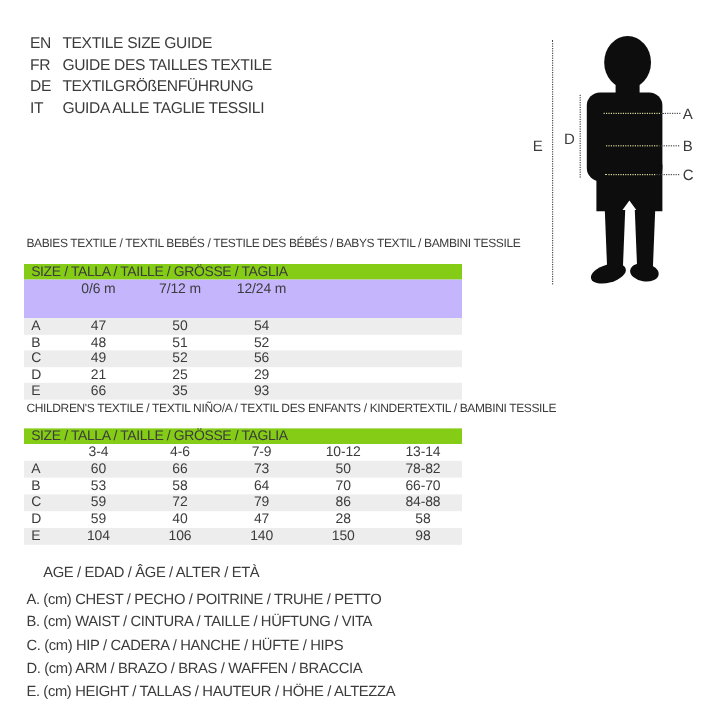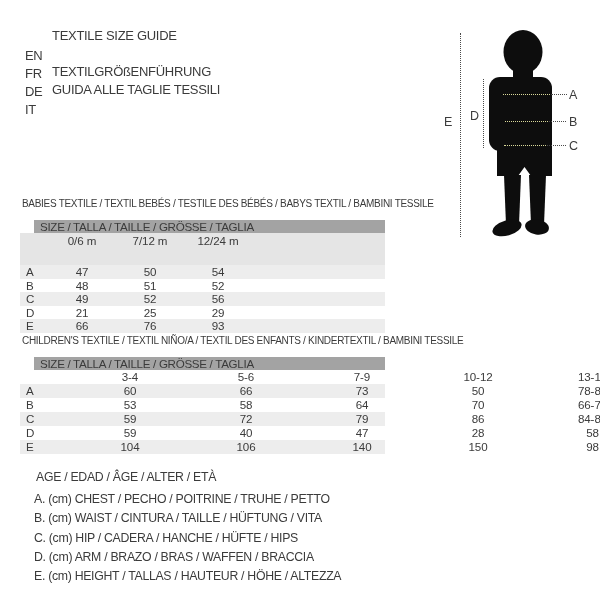--- a/index.html
+++ b/index.html
@@ -3,60 +3,61 @@
 <meta charset="utf-8">
 <style>
   html,body{margin:0;padding:0;background:#fff;}
   .canvas{
     position:relative;width:600px;height:600px;background:#ffffff;overflow:hidden;
     font-family:"Liberation Sans", sans-serif;color:#3b3b3b;
   }
   
   .lang-list{position:absolute;left:25px;top:27px;}
   .lang-row{display:flex;height:18px;line-height:18px;font-size:13px;letter-spacing:-0.3px;}
-  .lang-code{width:27px;flex:0 0 27px;margin-top:20px;}
+  .lang-code{width:27px;flex:0 0 27px;}
   
   .figure{position:absolute;left:440px;top:27px;width:160px;height:215px;}
   .figure svg{position:absolute;left:0;top:0;}
   .mline{position:absolute;height:0;}
   .mline.on-body{border-top:1.6px dotted #d9d99a;}
   .mline.off-body{border-top:1.6px dotted #4a4a4a;}
   .vline{position:absolute;width:0;border-left:1.6px dotted #4a4a4a;}
   .mlabel{position:absolute;font-size:12.5px;line-height:12px;letter-spacing:0;color:#3b3b3b;}
   
   .heading{position:absolute;left:22px;font-size:10px;letter-spacing:-0.3px;white-space:nowrap;}
   
   .table{position:absolute;left:20px;width:365px;font-size:11.6px;letter-spacing:-0.1px;}
-  .size-bar{background:#a3a3a3;height:13px;line-height:13.5px;padding-left:6px;font-size:11.6px;letter-spacing:-0.3px;margin-left:14px;}
+  .size-bar{background:#84cc16;height:13px;line-height:13.5px;padding-left:6px;font-size:11.6px;letter-spacing:-0.3px;}
   .t-row{display:grid;grid-template-columns:28px 68px 68px 68px 68px 65px;}
   .t-row .cell{text-align:center;overflow:hidden;}
   .t-row .cell.label{text-align:left;padding-left:6px;}
   .table > .t-row:nth-child(odd){background:#ededed;}
   .babies-table .t-row{height:13.5px;line-height:13.5px;}
-  .babies-table .t-row.colhead{height:32px;line-height:16px;background:#e5e5e5;}
-  .children-table .t-row{height:14px;line-height:14px;gap:48px;}
+  .babies-table .t-row.colhead{height:32px;line-height:16px;background:#c4b5fd;}
+  .children-table .t-row{height:14px;line-height:14px;}
   .children-table .t-row.colhead{height:13.5px;line-height:13.5px;background:#fff;}
   
   .legend-age{position:absolute;left:36px;top:470px;font-size:12.3px;letter-spacing:-0.3px;}
-  .legend-items{position:absolute;left:34px;top:490px;}
+  .legend-items{position:absolute;left:22px;top:490px;}
   .legend-line{height:19.3px;line-height:19.3px;font-size:12.3px;letter-spacing:-0.3px;white-space:nowrap;}
   .sil{fill:#0d0d0d;}
 </style>
 </head>
 <body>
 
 <div class="canvas">
 
   <div class="lang-list">
     <div class="lang-row">
       <span class="lang-code">EN</span>
       <span>TEXTILE SIZE GUIDE</span>
     </div>
     <div class="lang-row">
       <span class="lang-code">FR</span>
+      <span>GUIDE DES TAILLES TEXTILE</span>
     </div>
     <div class="lang-row">
       <span class="lang-code">DE</span>
       <span>TEXTILGRÖßENFÜHRUNG</span>
     </div>
     <div class="lang-row">
       <span class="lang-code">IT</span>
       <span>GUIDA ALLE TAGLIE TESSILI</span>
     </div>
   </div>
@@ -127,34 +128,34 @@
       <div class="cell label">D</div>
       <div class="cell">21</div>
       <div class="cell">25</div>
       <div class="cell">29</div>
       <div class="cell"></div>
       <div class="cell"></div>
     </div>
     <div class="t-row">
       <div class="cell label">E</div>
       <div class="cell">66</div>
-      <div class="cell">76</div>
+      <div class="cell">35</div>
       <div class="cell">93</div>
       <div class="cell"></div>
       <div class="cell"></div>
     </div>
   </div>
 
   <div class="heading" style="top:335px;">CHILDREN'S TEXTILE / TEXTIL NIÑO/A / TEXTIL DES ENFANTS / KINDERTEXTIL / BAMBINI TESSILE</div>
   <div class="table children-table" style="top:357px;">
     <div class="size-bar">SIZE / TALLA / TAILLE / GRÖSSE / TAGLIA</div>
     <div class="t-row colhead">
       <div class="cell label"></div>
       <div class="cell">3-4</div>
-      <div class="cell">5-6</div>
+      <div class="cell">4-6</div>
       <div class="cell">7-9</div>
       <div class="cell">10-12</div>
       <div class="cell">13-14</div>
     </div>
     <div class="t-row">
       <div class="cell label">A</div>
       <div class="cell">60</div>
       <div class="cell">66</div>
       <div class="cell">73</div>
       <div class="cell">50</div>

